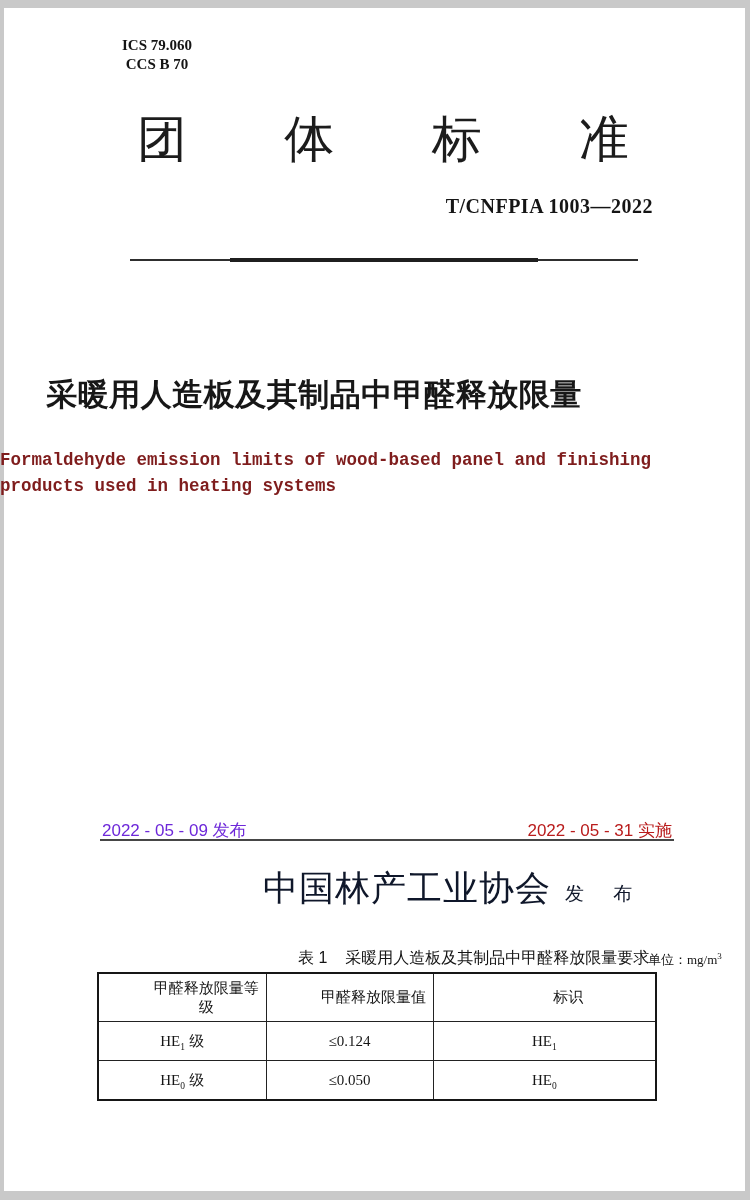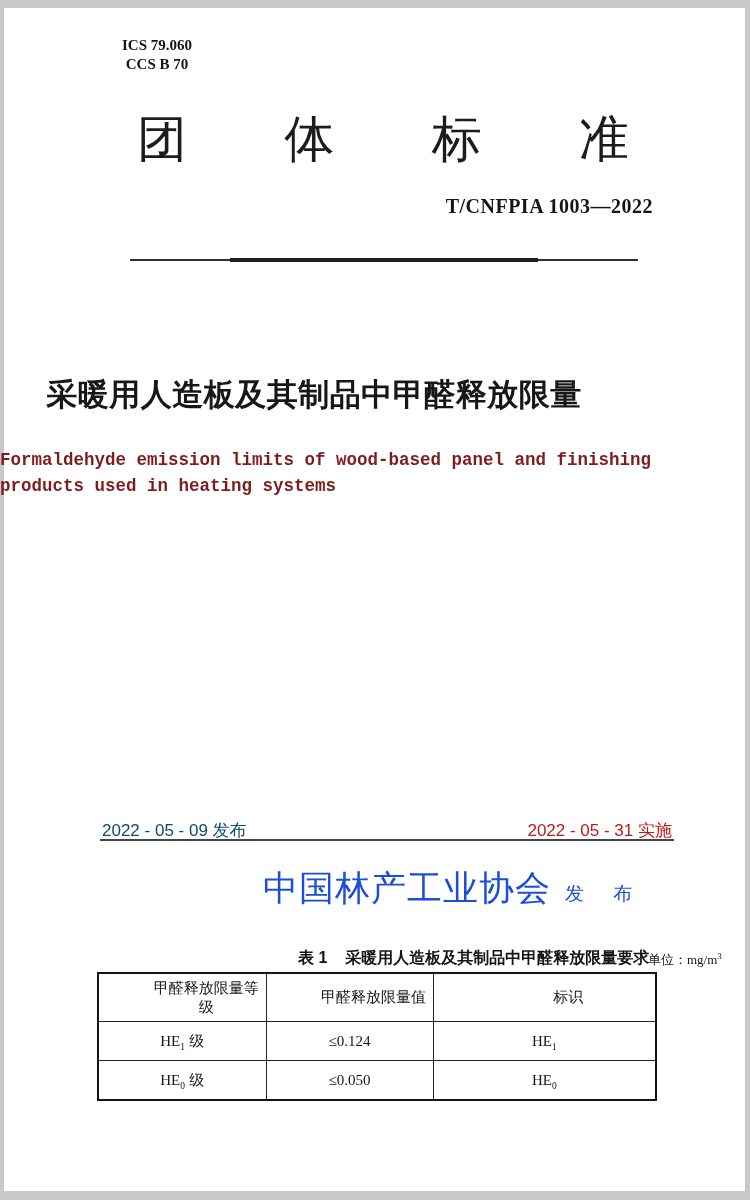--- a/index.html
+++ b/index.html
@@ -75,36 +75,36 @@
     left: 0; top: 447px;
     width: 750px;
     text-align: left;
     font-family: Liberation Mono, monospace;
     font-weight: bold;
     font-size: 17.5px;
     line-height: 26px;
     color: #7f1d1d;
   }
 
-  .date-left  { left: 102px; top: 819px; font-size: 17px; color: #0c4a6e; }
+  .date-left  { left: 102px; top: 819px; font-size: 17px; color: #6d28d9; }
   .date-right { right: 78px; top: 819px; font-size: 17px; color: #b91c1c; }
   .date-rule {
     left: 100px; top: 839px;
     width: 574px; height: 2px;
     background: #464646;
   }
 
-  .issuer-line { left: 263px; top: 865px; white-space: nowrap; color: #1d4ed8; text-align: right; }
+  .issuer-line { left: 263px; top: 865px; white-space: nowrap; color: #0f172a; text-align: right; }
   .issuer-name   { font-size: 35px; letter-spacing: 1px; }
   .issuer-action { font-size: 19px; letter-spacing: 12px; margin-left: 14px; }
 
   .table-caption {
     left: 298px; top: 948px;
     font-size: 16px;
-    font-weight: 700;
+    font-weight: 400;
     white-space: pre;
     color: #141414;
   }
   .unit-note {
     left: 648px; top: 951px;
     font-size: 13px;
     white-space: nowrap;
     color: #141414;
   }
   .serif { font-family: Liberation Serif, serif; }

